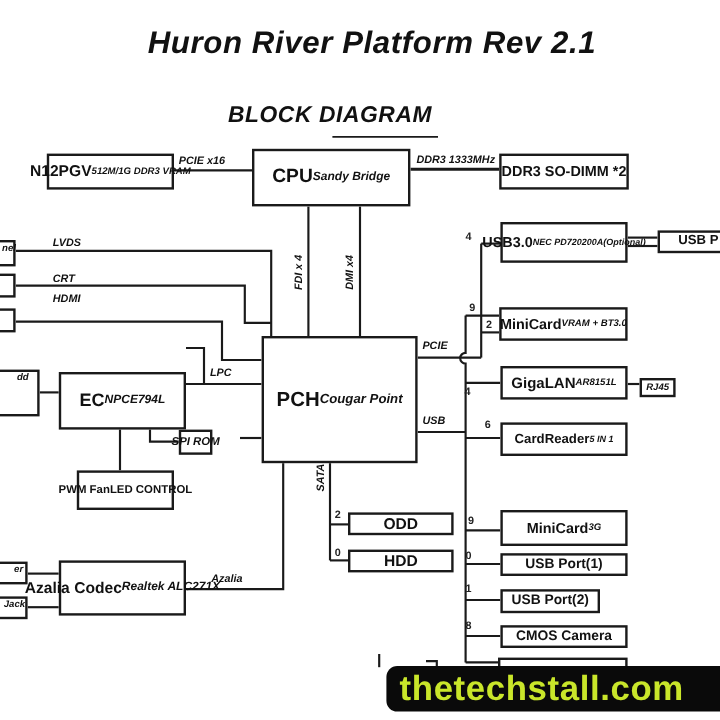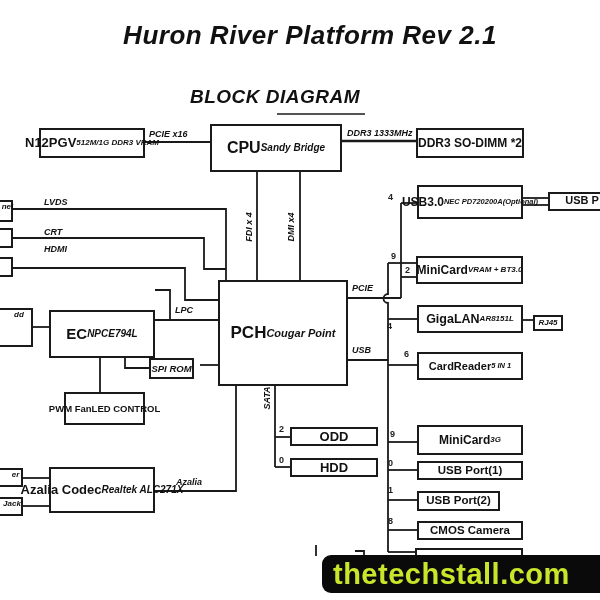--- a/index.html
+++ b/index.html
@@ -136,21 +136,21 @@
     <div class="bs" style="font-size:8px">er</div>
   </div>
   <div class="box" style="left:-30px;top:497px;width:53px;height:19px;align-items:flex-start;padding-left:31px">
     <div class="bs" style="font-size:8px">Jack</div>
   </div>
 
   <div class="box" style="left:49px;top:310px;width:106px;height:48px">
     <div class="bt" style="font-size:15px">EC</div>
     <div class="bs" style="font-size:10px">NPCE794L</div>
   </div>
-  <div class="box" style="left:149px;top:358px;width:45px;height:21px">
+  <div class="box" style="left:149px;top:358px;width:28px;height:21px">
     <div class="bs" style="font-size:9.5px">SPI ROM</div>
   </div>
   <div class="box" style="left:64px;top:392px;width:81px;height:33px">
     <div class="bt" style="font-size:9.5px">PWM Fan</div>
     <div class="bt" style="font-size:9.5px">LED CONTROL</div>
   </div>
   <div class="box" style="left:49px;top:467px;width:106px;height:46px">
     <div class="bt" style="font-size:13px">Azalia Codec</div>
     <div class="bs" style="font-size:10px">Realtek ALC271X</div>
   </div>

